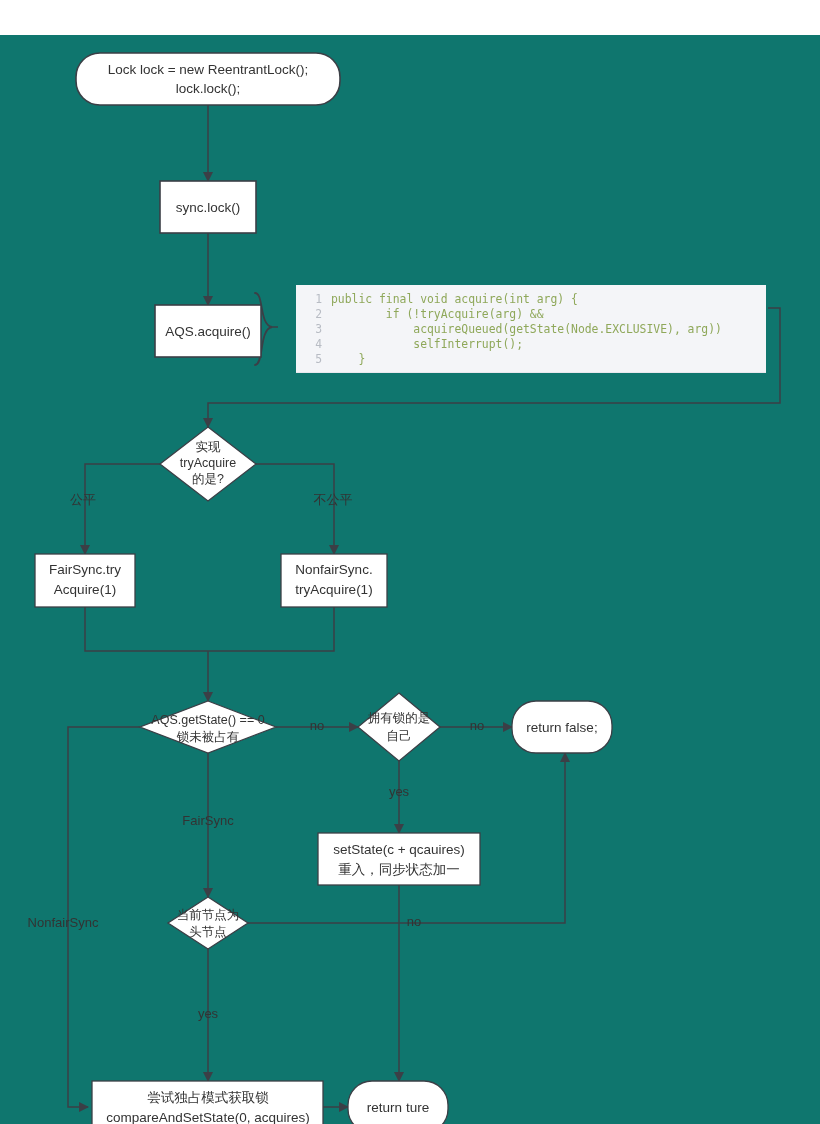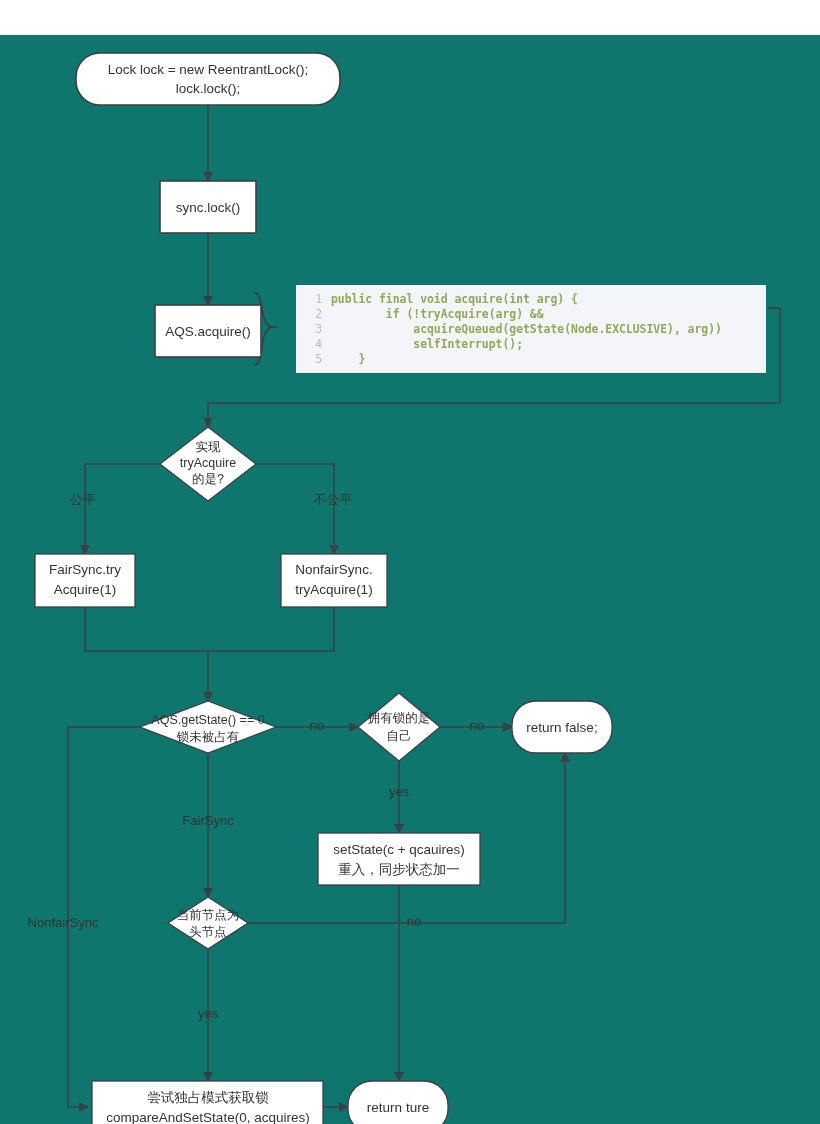--- a/index.html
+++ b/index.html
@@ -92,21 +92,20 @@
     width: 26px;
     text-align: right;
     padding-right: 9px;
     color: #b8bcc4;
     flex: 0 0 auto;
     user-select: none;
   }
   .codetext {
     color: #8fa85a;
     flex: 1 1 auto;
-    font-weight: bold;
   }
   #watermark {
     position: absolute;
     right: 14px;
     bottom: 8px;
     font-family: "Liberation Sans", "DejaVu Sans", sans-serif;
     font-size: 12px;
     color: #e2e2e2;
     letter-spacing: 0.5px;
     white-space: nowrap;

